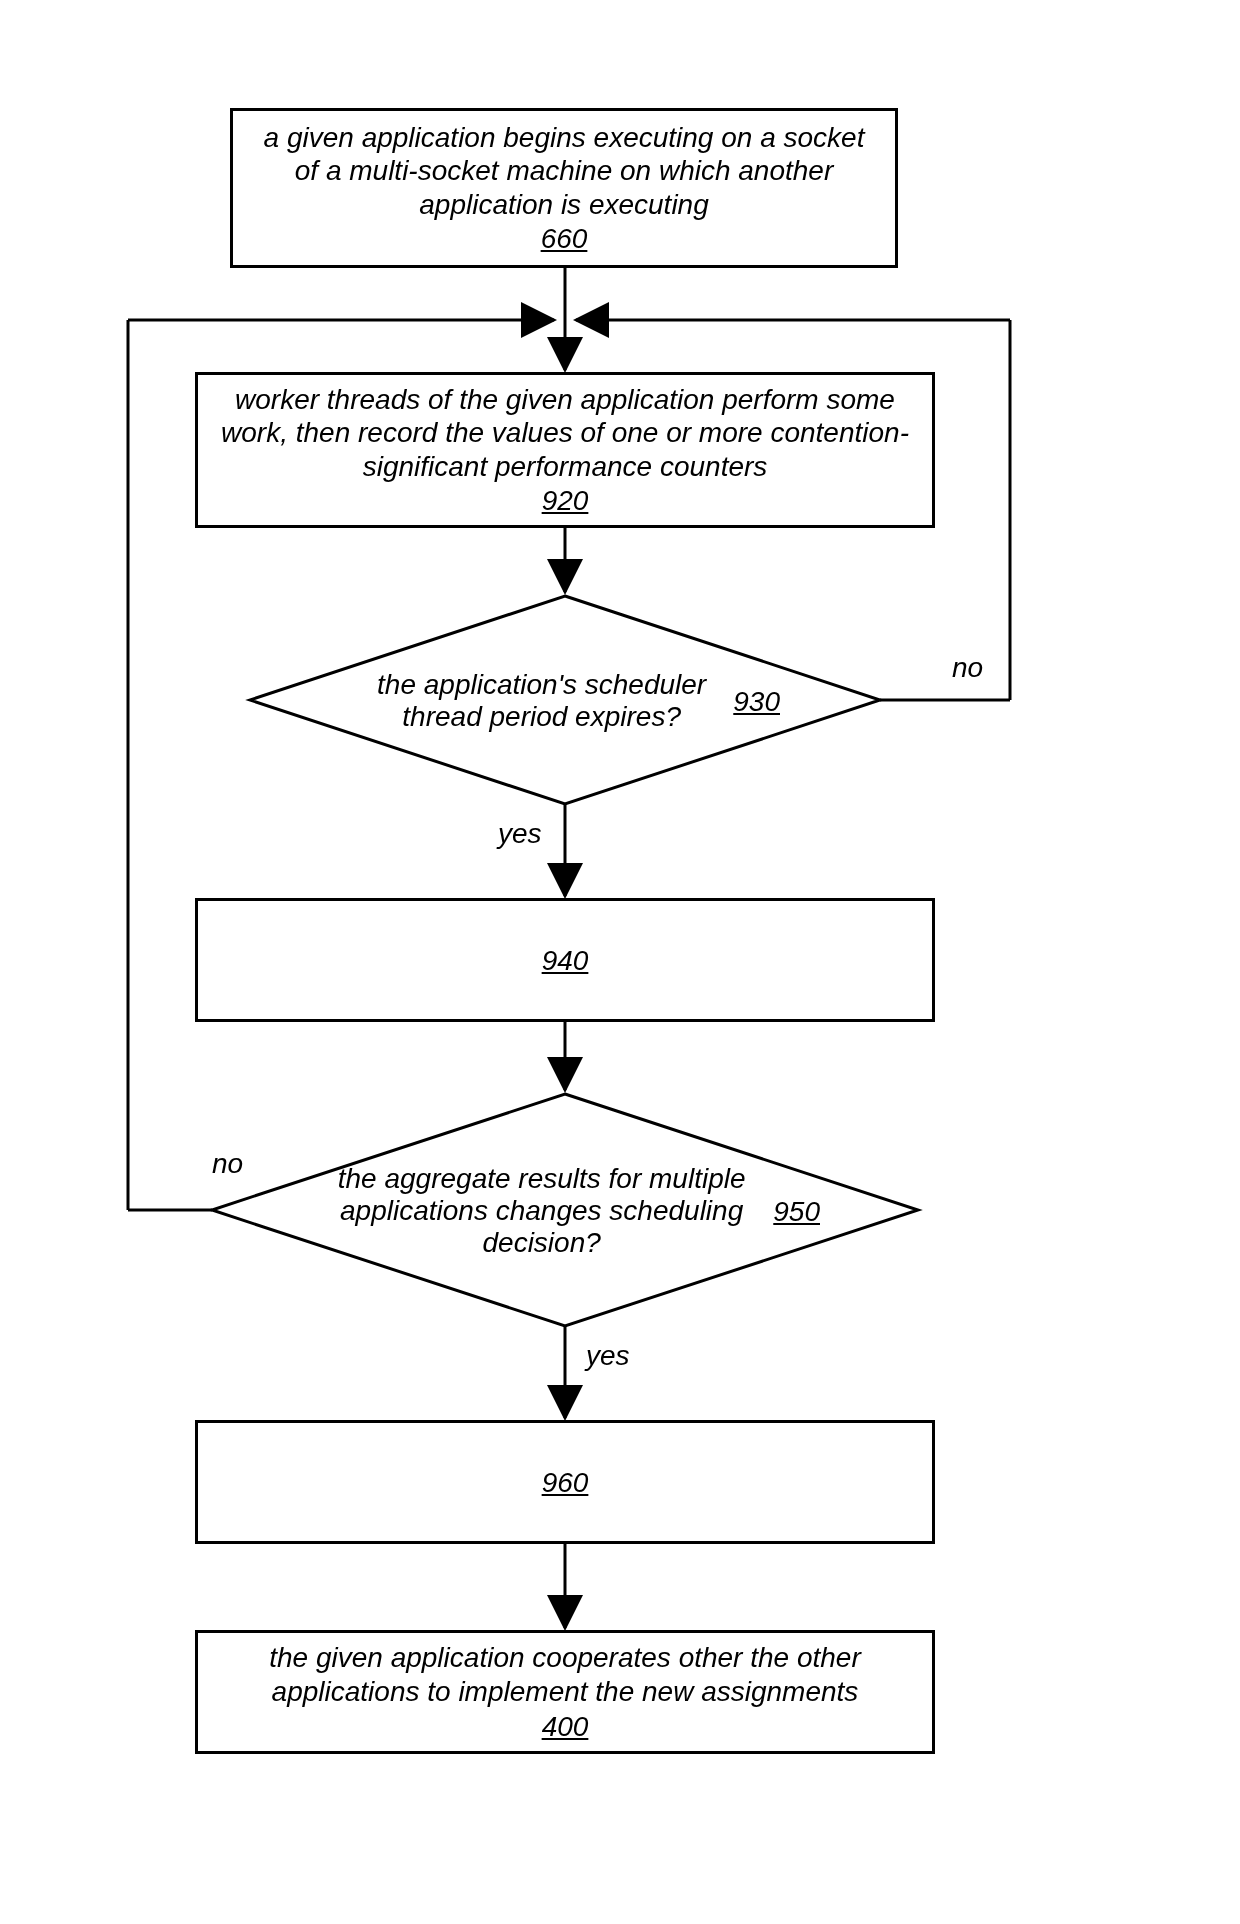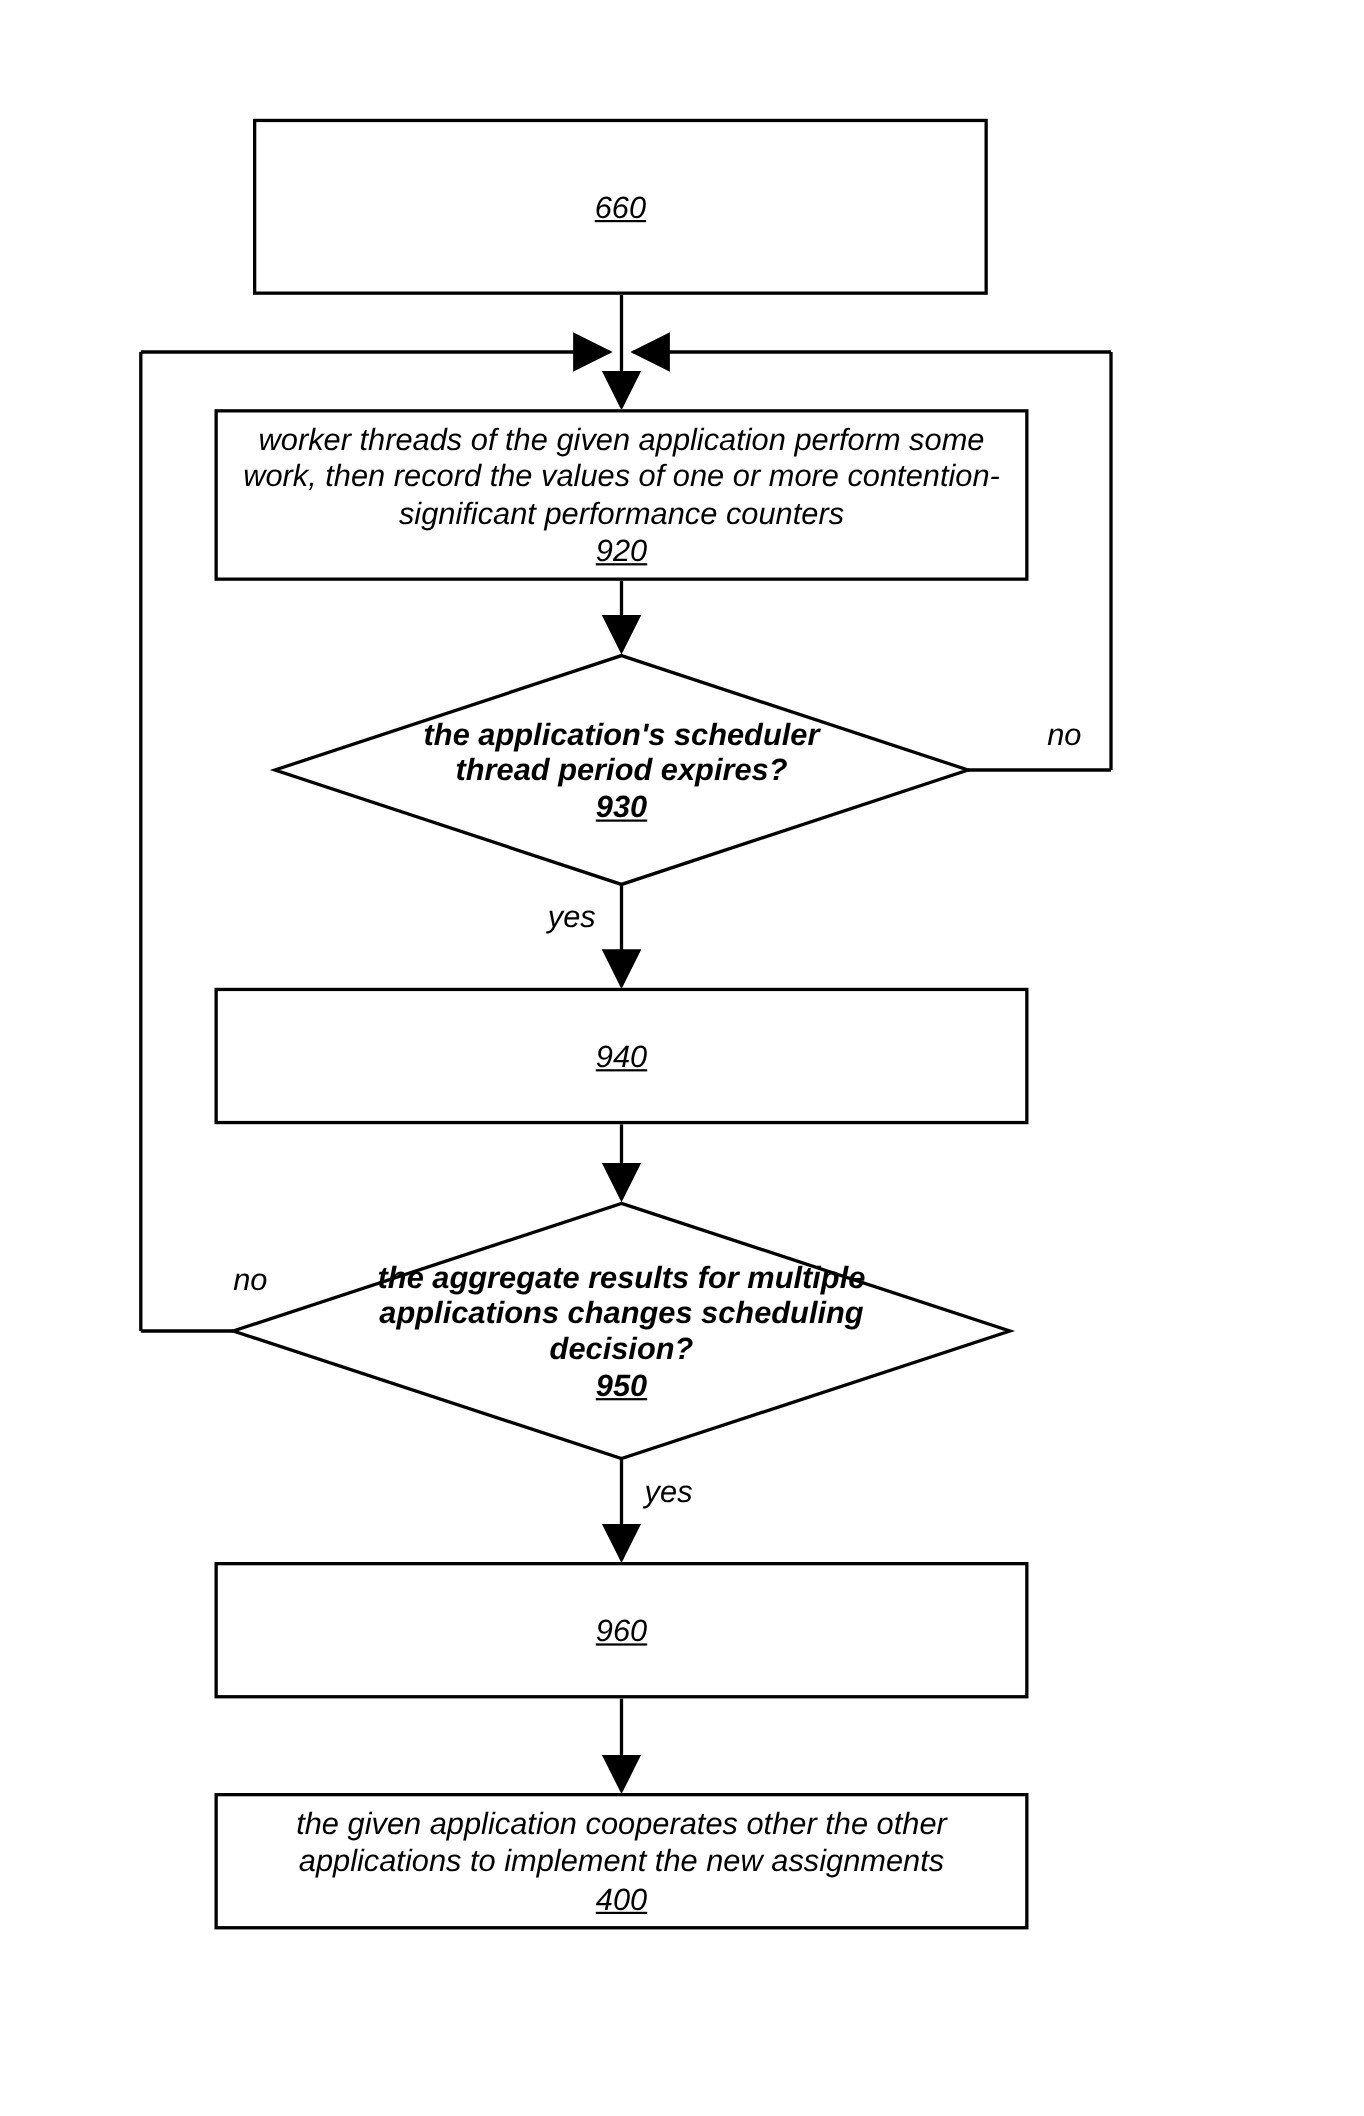--- a/index.html
+++ b/index.html
@@ -34,24 +34,23 @@
     text-decoration: underline;
     margin-top: 2px;
   }
   .diamond-text {
     position: absolute;
     text-align: center;
     font-style: italic;
     font-size: 28px;
     line-height: 1.15;
     display: flex;
-    flex-direction: column;
+    flex-direction: row;
     justify-content: center;
     align-items: center;
-    font-weight: bold;
   }
   .edge-label {
     position: absolute;
     font-style: italic;
     font-size: 28px;
   }
   svg.arrows {
     position: absolute;
     top: 0; left: 0;
     width: 1240px;
@@ -88,20 +87,21 @@
   <line x1="212" y1="1210" x2="128" y2="1210" stroke="#000" stroke-width="3"></line>
   <line x1="128" y1="1210" x2="128" y2="320" stroke="#000" stroke-width="3"></line>
   <line x1="128" y1="320" x2="554" y2="320" stroke="#000" stroke-width="3" marker-end="url(#ah)"></line>
 
   <line x1="565" y1="1326" x2="565" y2="1418" stroke="#000" stroke-width="3" marker-end="url(#ah)"></line>
 
   <line x1="565" y1="1544" x2="565" y2="1628" stroke="#000" stroke-width="3" marker-end="url(#ah)"></line>
 </svg>
 
 <div class="node-rect" style="left:230px; top:108px; width:668px; height:160px;">
+  <div class="node-text">a given application begins executing on a socket of a multi-socket machine on which another application is executing</div>
   <div class="node-ref">660</div>
 </div>
 
 <div class="node-rect" style="left:195px; top:372px; width:740px; height:156px;">
   <div class="node-text">worker threads of the given application perform some work, then record the values of one or more contention-significant performance counters</div>
   <div class="node-ref">920</div>
 </div>
 
 <div class="diamond-text" style="left:350px; top:626px; width:430px; height:150px;">
   <div style="font-style:italic;">the application's scheduler thread period expires?</div>

